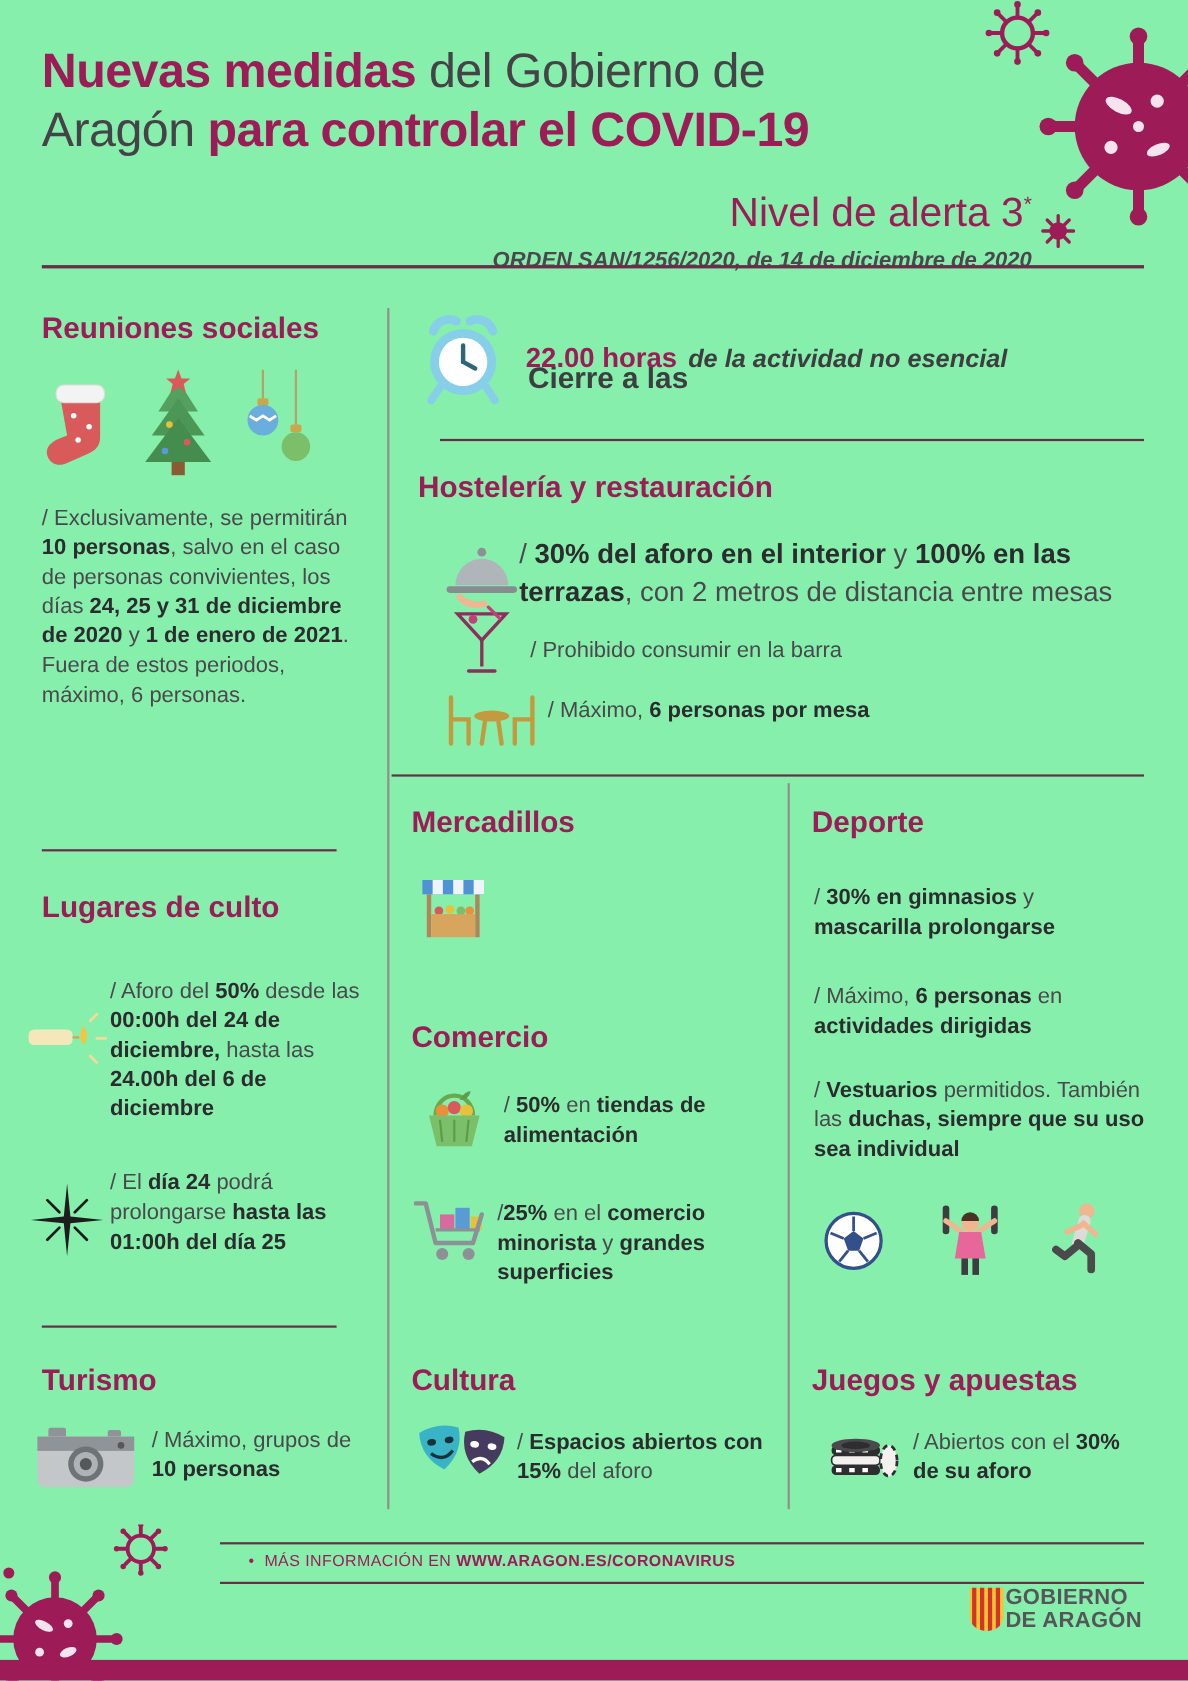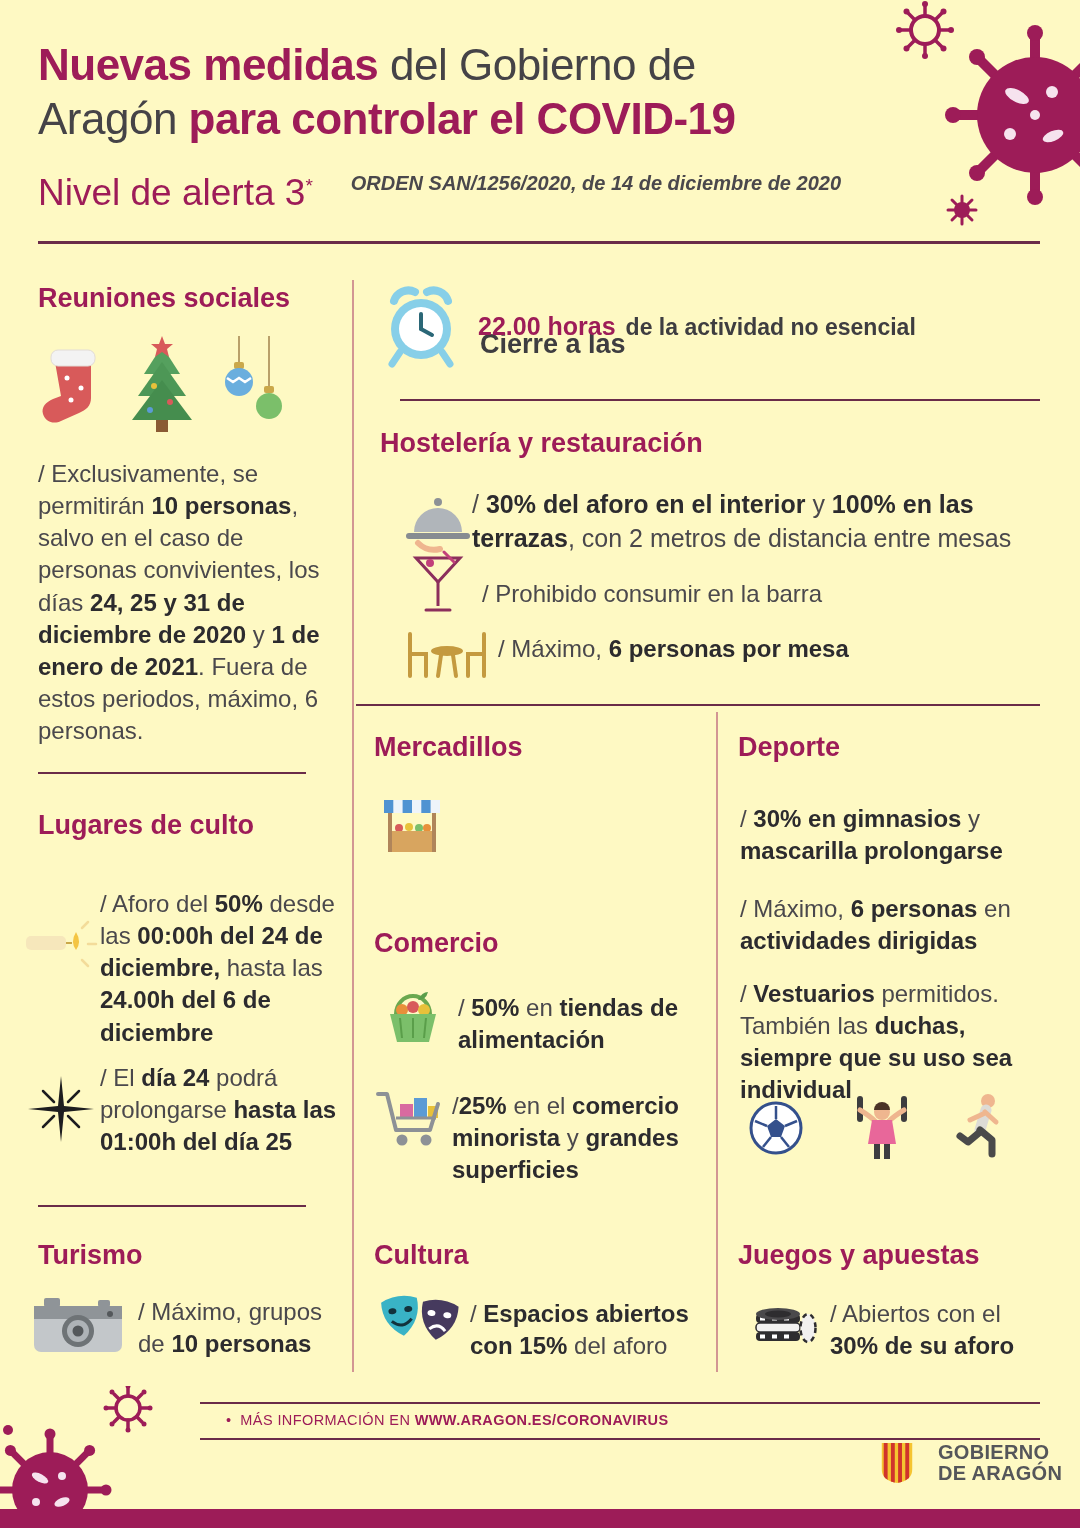--- a/index.html
+++ b/index.html
@@ -1,47 +1,47 @@
 <!DOCTYPE html>
 <html><head>
 <meta charset="utf-8">
 <style>
   * { margin:0; padding:0; box-sizing:border-box; }
   html,body { background:#e9e9e9; }
   .page {
     position:relative; width:1080px; height:1528px; margin:0 auto;
-    background:#fef9c3; overflow:hidden;
+    background:#86efac; overflow:hidden;
     font-family:"Liberation Sans","DejaVu Sans",sans-serif; color:#454347;
   }
   .abs { position:absolute; }
 
   .main-title { font-size:44px; line-height:1.22; font-weight:400; color:#454347; letter-spacing:-0.5px; }
   .main-title .accent { color:#9d1c58; font-weight:700; }
 
-  .nivel-row { display:flex; align-items:flex-start; gap:38px; }
+  .nivel-row { display:flex; align-items:flex-end; gap:12px;flex-direction:column; }
   .nivel { font-size:37px; color:#9d1c58; font-weight:400; }
   .nivel sup { font-size:19px; }
   .orden { font-size:20px; font-style:italic; font-weight:700; color:#4a484c; }
 
   .rule { background:#6a2c49; }
   .vrule { background:rgba(157,28,88,.45); }
 
   .sec-title { font-size:27px; font-weight:700; color:#9d1c58; }
-  .body-text { font-size:24px; line-height:1.34; color:#4a484c; }
+  .body-text { font-size:20px; line-height:1.34; color:#4a484c; }
   .body-text strong { color:#2c2b2e; }
 
   .closure-l1 { font-size:27px; font-weight:700; color:#3e3d40; }
   .closure-l2 { white-space:nowrap; }
   .closure-time { font-size:25px; font-weight:700; color:#9d1c58; }
-  .closure-suffix { font-size:23px; font-weight:700; color:#3e3d40; margin-left:10px; }
+  .closure-suffix { font-size:23px; font-weight:700; color:#3e3d40; margin-left:10px;font-style:italic; }
 
   .footer-info { font-size:14.5px; color:#9d1c58; letter-spacing:.4px; }
   .footer-info strong { font-weight:700; }
 
-  .logo { display:flex; align-items:center; gap:24px; }
+  .logo { display:flex; align-items:center; gap:0; }
   .logo-text { font-size:20px; font-weight:700; color:#55565a; line-height:1.06; letter-spacing:.3px; }
 
   .bottom-bar { background:#9d1c58; }
   svg { display:block; }
 </style>
 </head>
 <body>
 
 <div class="page">
 

